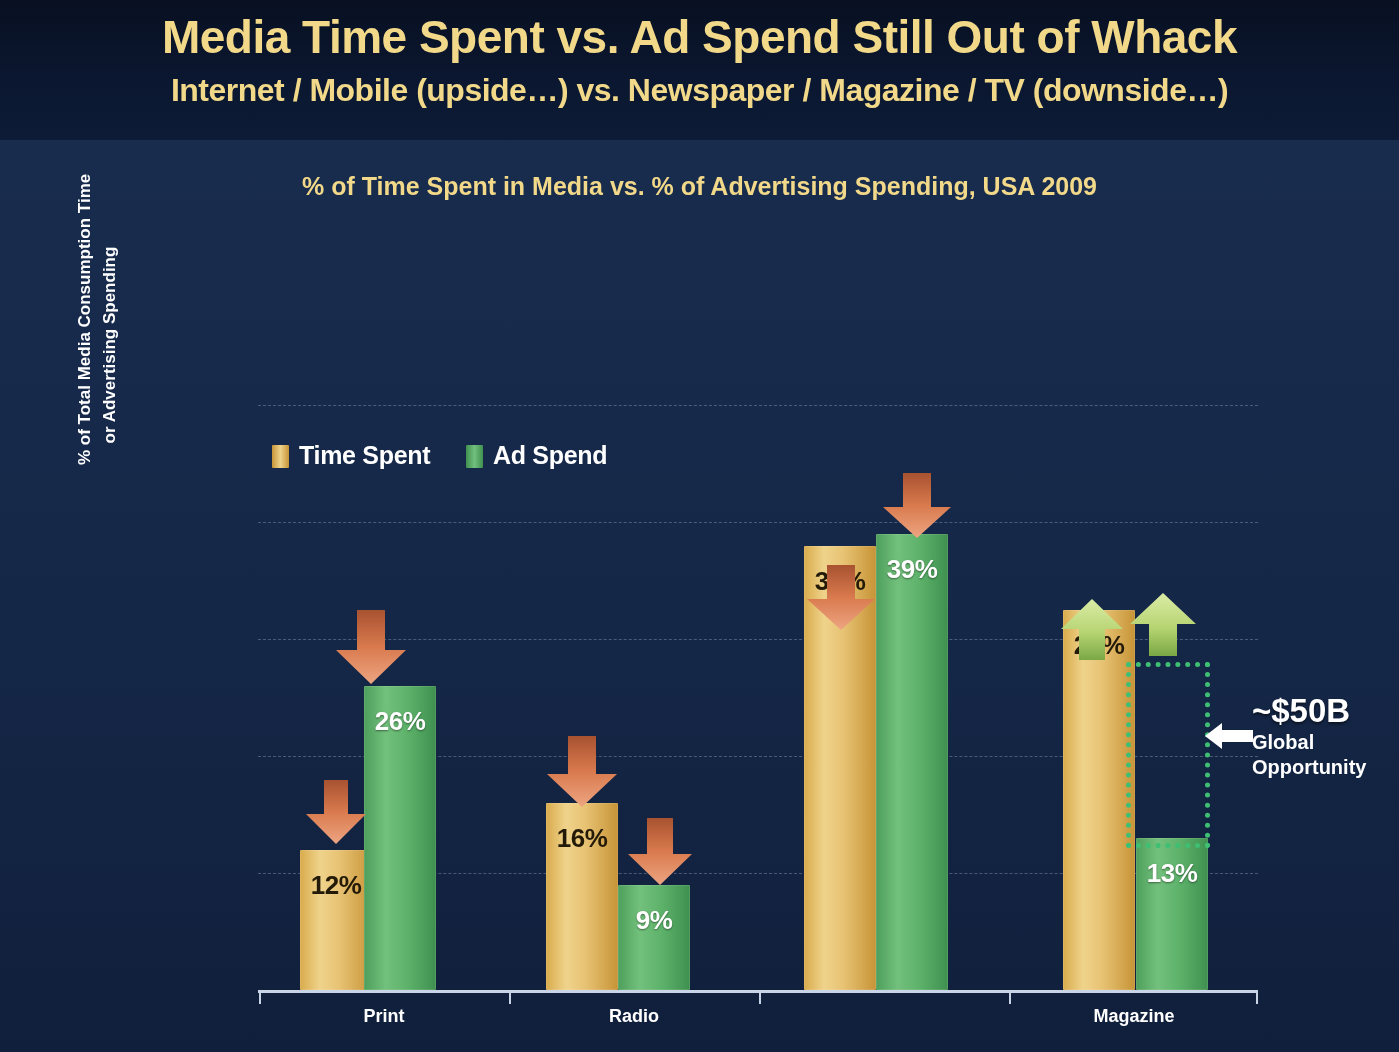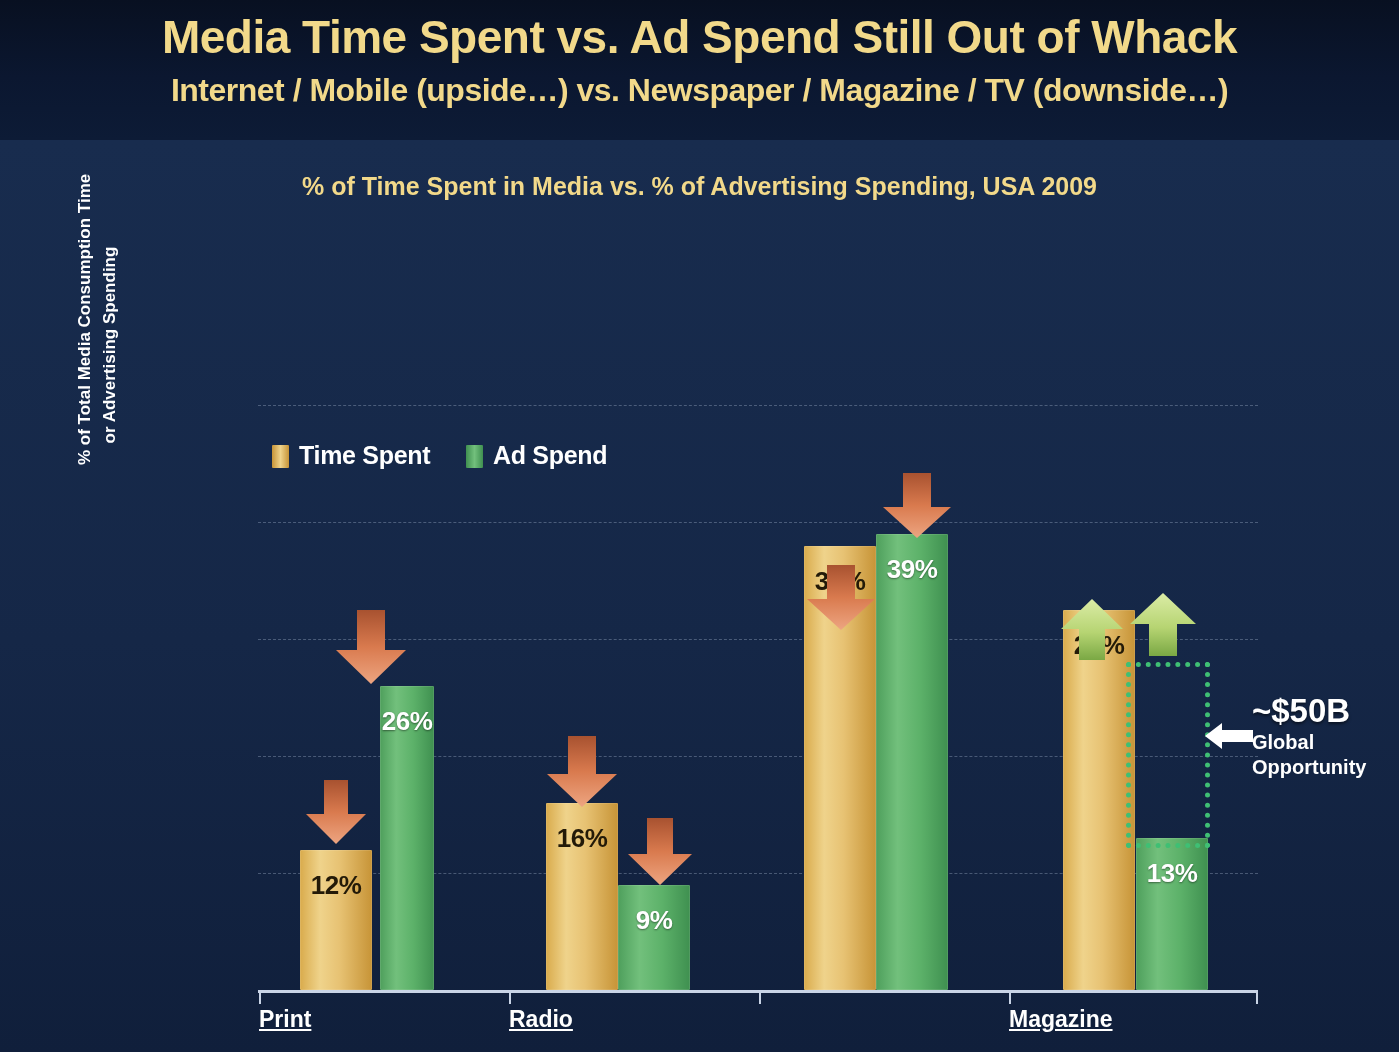--- a/index.html
+++ b/index.html
@@ -124,22 +124,22 @@
   }
   #callout .big{font-size:33px;font-weight:bold;line-height:38px;
                 text-shadow:0 2px 3px rgba(0,0,0,.5);}
   #callout .sm{font-size:20px;font-weight:bold;line-height:25px;}
   #callout-arrow{
     position:absolute;left:1205px;top:583px;width:48px;height:26px;
   }
 
   
   .xlabel{
-    position:absolute;top:866px;width:250px;
-    color:#ffffff;font-size:23px;font-weight:bold;text-decoration:underline;
+    position:absolute;top:866px;width:250px;text-align:center;
+    color:#ffffff;font-size:18px;font-weight:bold;
   }
 
   
   #legend{position:absolute;left:272px;top:293px;height:30px;}
   .legend-item{position:absolute;top:0;height:30px;white-space:nowrap;margin-top:8px;}
   .legend-sw{
     display:inline-block;width:17px;height:23px;vertical-align:-4px;
     margin-right:10px;border-radius:1px;
   }
   .legend-sw.gold{background:linear-gradient(90deg,#c79437,#efd38b,#c79437);}
@@ -179,21 +179,21 @@
     <div class="gridline" style="top:616px"></div>
     <div class="gridline" style="top:733px"></div>
 
 
     <div id="plot">
 
       <div class="barwrap" style="left:42px">
         <div class="bar gold" style="left:0;width:72px;height:140px;">
           <div class="barlabel dark" style="top:20px">12%</div>
         </div>
-        <div class="bar green" style="left:80px;width:54px;height:304px;">
+        <div class="bar green" style="left:64px;width:72px;height:304px;">
           <div class="barlabel light" style="top:20px">26%</div>
         </div>
       </div>
 
       <div class="barwrap" style="left:288px">
         <div class="bar gold" style="left:0;width:72px;height:187px;">
           <div class="barlabel dark" style="top:20px">16%</div>
         </div>
         <div class="bar green" style="left:72px;width:72px;height:105px;">
           <div class="barlabel light" style="top:20px">9%</div>

